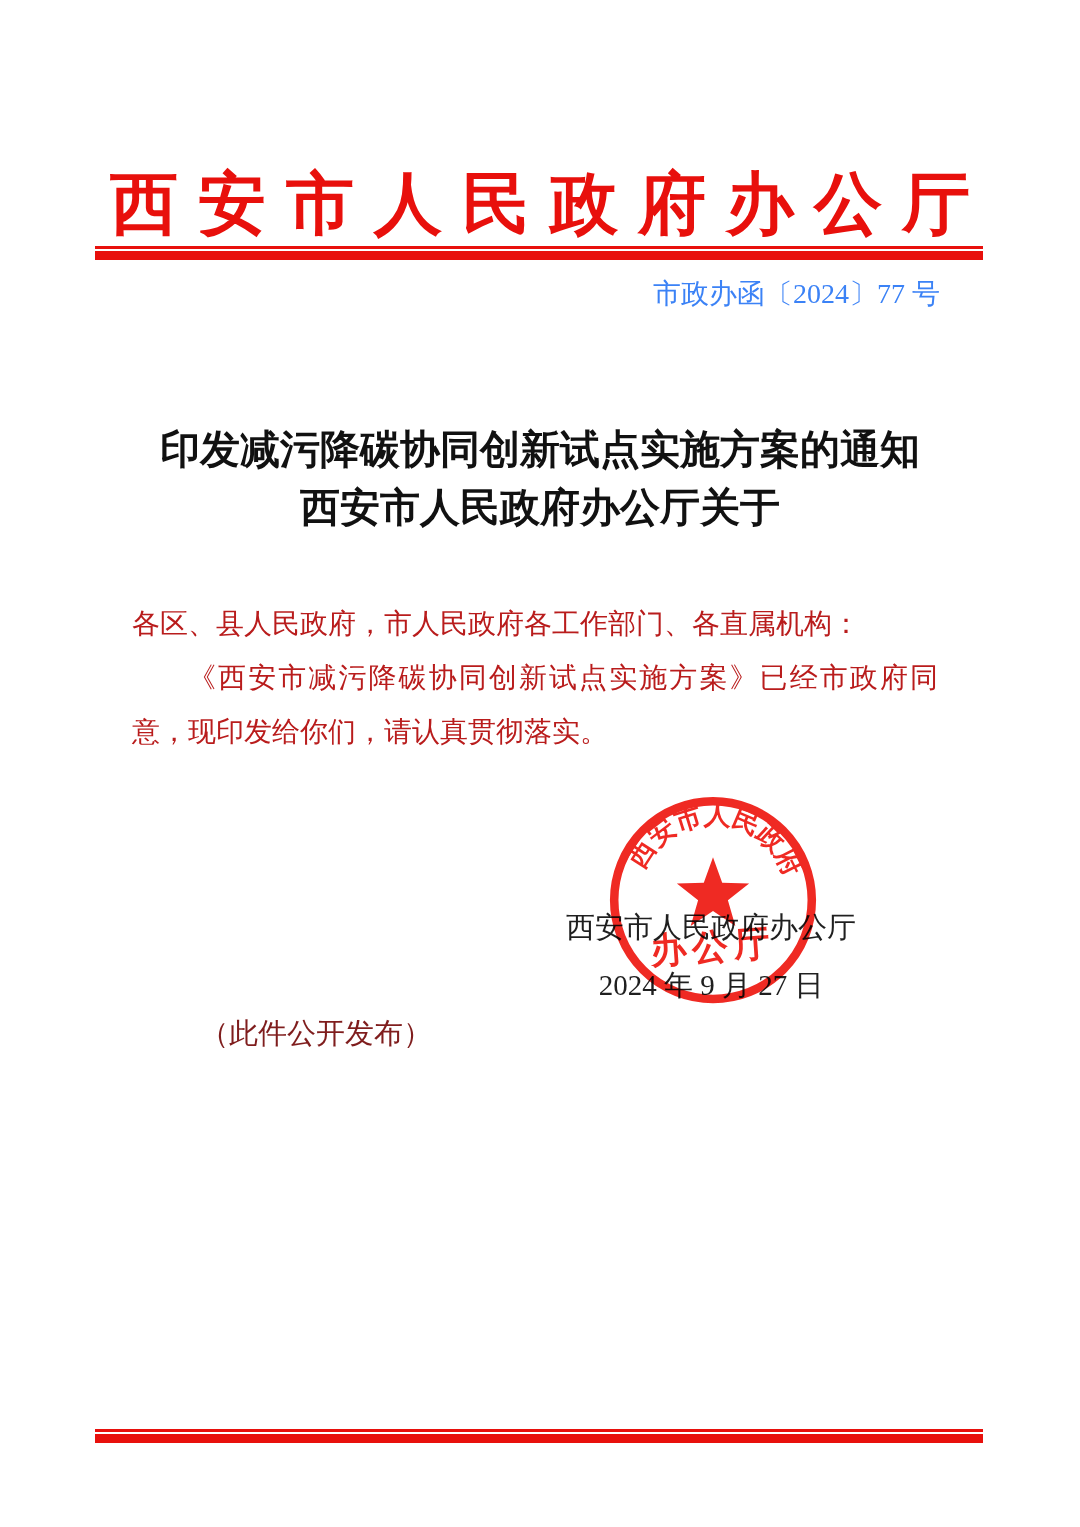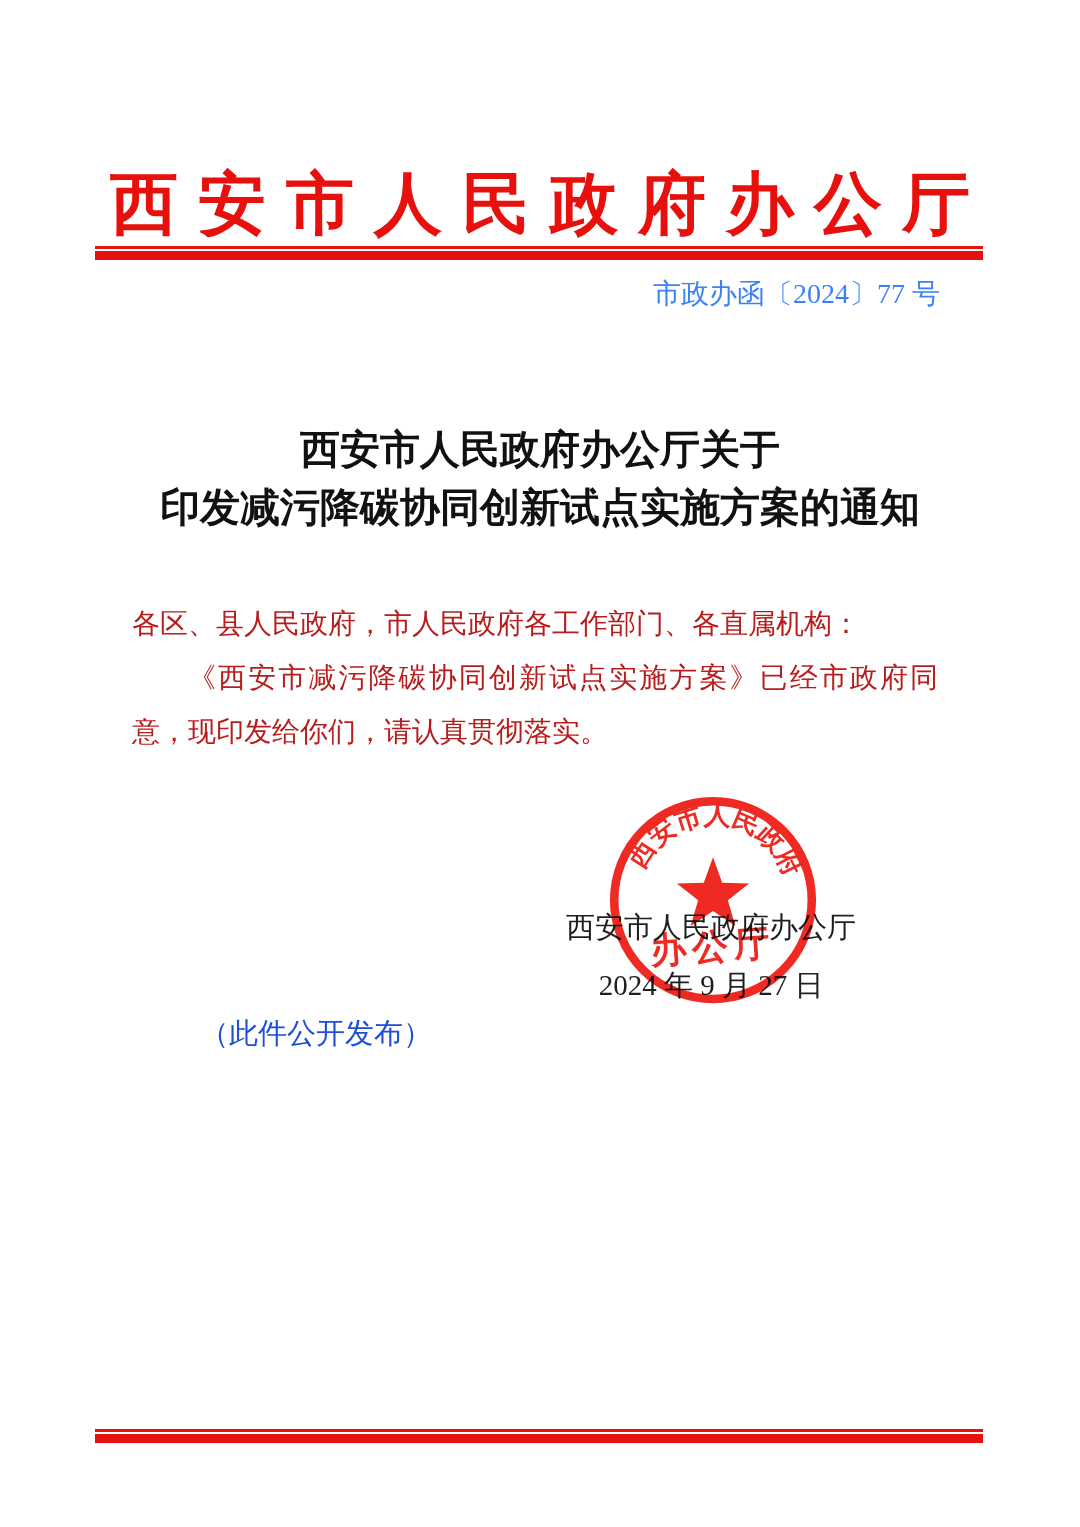--- a/index.html
+++ b/index.html
@@ -85,21 +85,21 @@
     color: #1f1f1f;
     font-size: 29px;
     line-height: 34px;
   }
   .signature-block .sig-date { margin-top: 24px; }
 
   .public-note {
     position: absolute;
     top: 997px;
     left: 200px;
-    color: #1d4ed8;
+    color: #7f1d1d;
     font-size: 29px;
     white-space: nowrap;
   }
 
   .seal {
     position: absolute;
     top: 771px;
     left: 599px;
     width: 228px;
     height: 228px;
@@ -112,22 +112,22 @@
 
 <div class="page">
 
   <div class="letterhead">西安市人民政府办公厅</div>
 
   <div class="rule rule-top"></div>
 
   <div class="doc-number">市政办函〔2024〕77 号</div>
 
   <div class="doc-title">
+    <div>印发减污降碳协同创新试点实施方案的通知</div>
     <div>西安市人民政府办公厅关于</div>
-    <div>印发减污降碳协同创新试点实施方案的通知</div>
   </div>
 
   <div class="body-block">
     <div class="salutation">各区、县人民政府，市人民政府各工作部门、各直属机构：</div>
     <div class="body-paragraph">《西安市减污降碳协同创新试点实施方案》已经市政府同意，现印发给你们，请认真贯彻落实。</div>
   </div>
 
   <div class="signature-block">
     <div class="sig-name">西安市人民政府办公厅</div>
     <div class="sig-date">2024 年 9 月 27 日</div>

